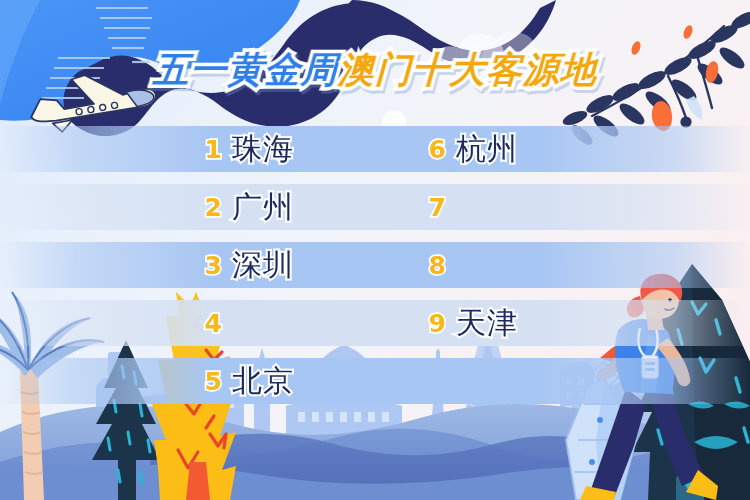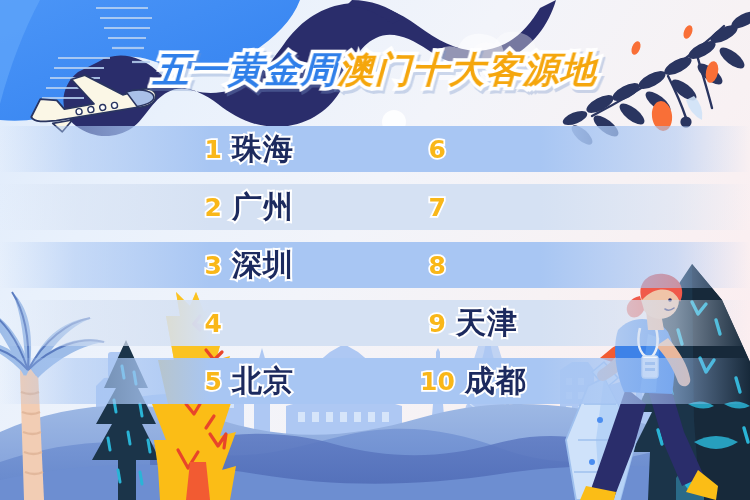--- a/index.html
+++ b/index.html
@@ -66,21 +66,21 @@
     font-family:"DejaVu Sans","Liberation Sans",sans-serif;
   }
   .entry.col-left  { left:196px; }
   .entry.col-right { left:420px; }
   .rank {
     font-size:25px; font-weight:bold; color:#f9b719;
     -webkit-text-stroke:3.5px #ffffff; paint-order:stroke fill;
     min-width:26px; text-align:right; line-height:1;
   }
   .city {
-    font-size:30px; font-weight:bold; color:#1c2a5e;
+    font-size:30px; font-weight:normal; color:#1c2a5e;
     -webkit-text-stroke:4px #ffffff; paint-order:stroke fill;
     line-height:1; letter-spacing:1px;
   }
 </style>
 </head>
 <body>
 
 <div id="poster">
 
   <svg class="layer" viewBox="0 0 750 500" xmlns="http://www.w3.org/2000/svg">
@@ -444,20 +444,21 @@
 
   <div id="rows">
 
     <div class="band dark">
       <div class="entry col-left">
         <span class="rank">1</span>
         <span class="city">珠海</span>
       </div>
       <div class="entry col-right">
         <span class="rank">6</span>
+        <span class="city">杭州</span>
       </div>
     </div>
 
     <div class="band light">
       <div class="entry col-left">
         <span class="rank">2</span>
         <span class="city">广州</span>
       </div>
       <div class="entry col-right">
         <span class="rank">7</span>
@@ -482,21 +483,17 @@
         <span class="rank">9</span>
         <span class="city">天津</span>
       </div>
     </div>
 
     <div class="band dark">
       <div class="entry col-left">
         <span class="rank">5</span>
         <span class="city">北京</span>
       </div>
-      <div class="entry col-right">
-        <span class="rank">10</span>
-        <span class="city">成都</span>
-      </div>
     </div>
 
   </div>
 
 </div>
 
 </body></html>

